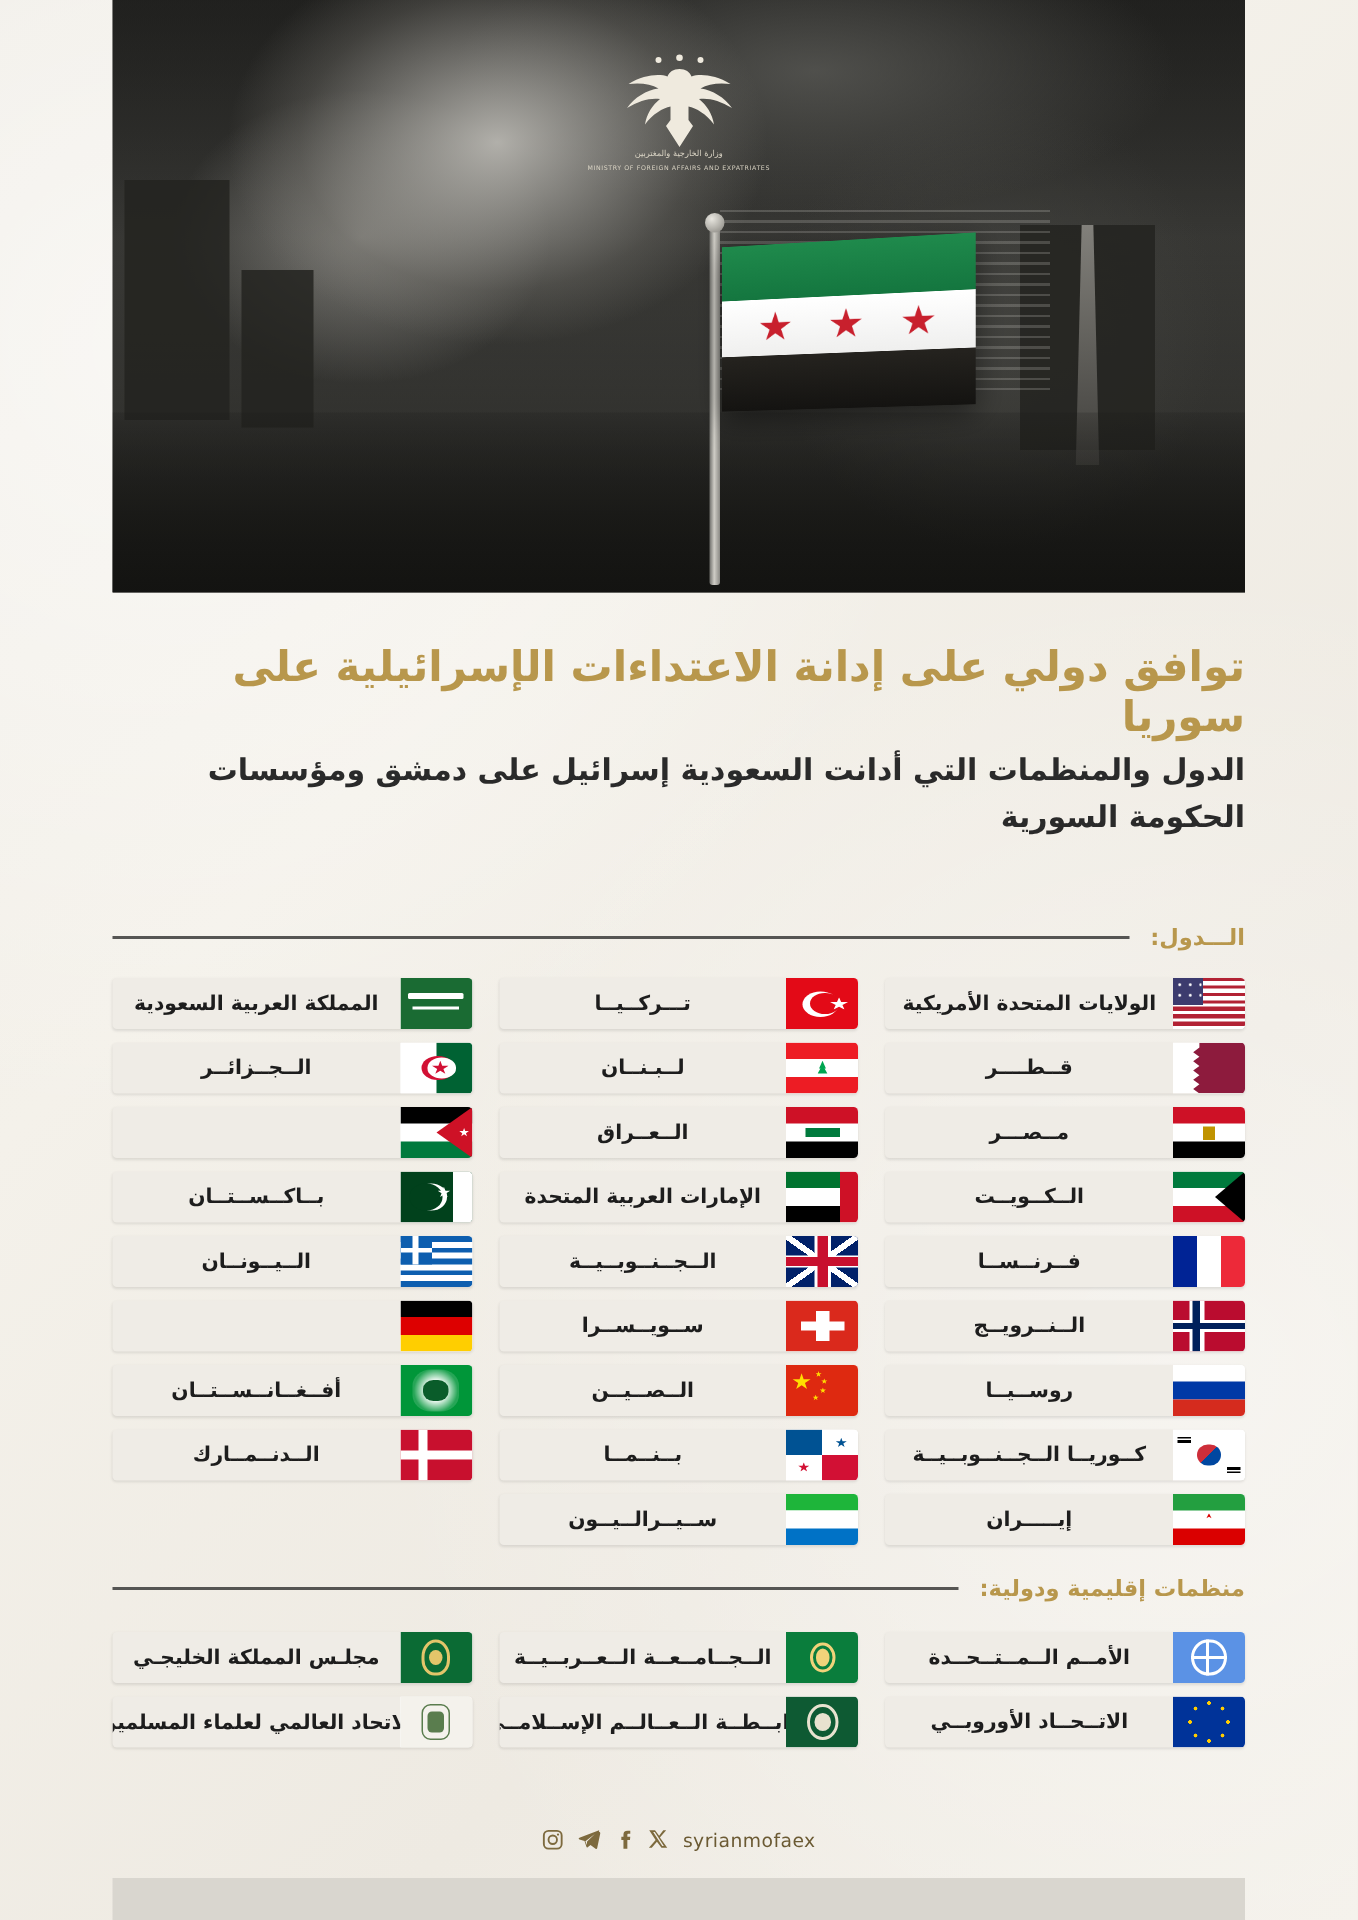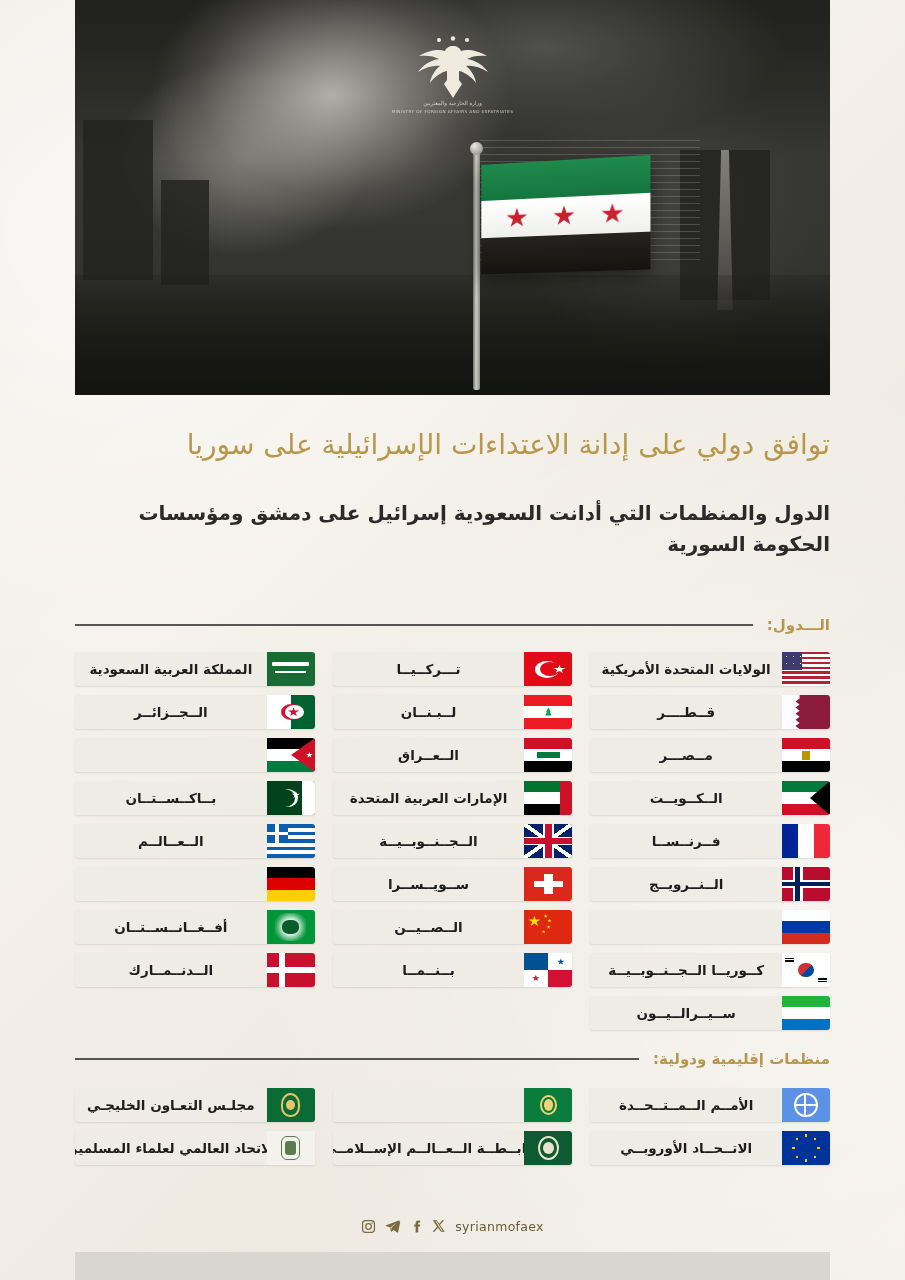--- a/index.html
+++ b/index.html
@@ -89,21 +89,21 @@
   .flag .stars { position: absolute; top: 33.33%; left: 0; width: 100%; height: 33.34%;
     display: flex; align-items: center; justify-content: space-evenly; }
   .star-red {
     width: 22px; height: 21px; background: #c8202d;
     clip-path: polygon(50% 0%, 61% 35%, 98% 35%, 68% 57%, 79% 91%, 50% 70%, 21% 91%, 32% 57%, 2% 35%, 39% 35%);
   }
 
   
   .title {
     position: absolute; top: 428px; right: 75px; width: 755px;
-    text-align: right; color: #b8974c; font-weight: normal; font-size: 28px;
+    text-align: right; color: #b8974c; font-weight: bold; font-size: 28px;
     letter-spacing: -0.2px; direction: rtl;
   }
   .subtitle {
     position: absolute; top: 498px; right: 75px; width: 755px;
     text-align: right; color: #2a2a2a; font-weight: bold; font-size: 20px;
     line-height: 1.55; direction: rtl;
   }
 
   
   .sec-head {
@@ -368,21 +368,21 @@
         <div style="position:absolute;left:0;width:100%;top:0%;height:11.1%;background:#0d5eaf"></div>
             <div style="position:absolute;left:0;width:100%;top:22.2%;height:11.1%;background:#0d5eaf"></div>
             <div style="position:absolute;left:0;width:100%;top:44.4%;height:11.1%;background:#0d5eaf"></div>
             <div style="position:absolute;left:0;width:100%;top:66.6%;height:11.1%;background:#0d5eaf"></div>
             <div style="position:absolute;left:0;width:100%;top:88.8%;height:11.1%;background:#0d5eaf"></div>
         <div style="position:absolute;left:0;top:0;width:44%;height:55.5%;background:#0d5eaf"></div>
         <div style="position:absolute;left:18%;top:0;width:8%;height:55.5%;background:#fff"></div>
         <div style="position:absolute;left:0;top:24%;width:44%;height:8%;background:#fff"></div>
           </div>
         </div>
-        <div class="name">الــعــالــم</div>
+        <div class="name">الــيــونــان</div>
       </div>
       <div class="row">
         <div class="flagbox">
           <div class="fl" style="background:#ba0c2f">
         <div style="position:absolute;left:22%;top:0;width:22%;height:100%;background:#fff"></div>
         <div style="position:absolute;left:0;top:38%;width:100%;height:24%;background:#fff"></div>
         <div style="position:absolute;left:27%;top:0;width:11%;height:100%;background:#00205b"></div>
         <div style="position:absolute;left:0;top:44%;width:100%;height:12%;background:#00205b"></div>
           </div>
         </div>
@@ -407,20 +407,21 @@
         </div>
       </div>
       <div class="row">
         <div class="flagbox">
           <div class="fl">
             <div class="h3" style="top:0;background:#fff"></div>
         <div class="h3" style="top:33.33%;background:#0039a6"></div>
         <div class="h3" style="top:66.66%;background:#d52b1e"></div>
           </div>
         </div>
+        <div class="name">روســيــا</div>
       </div>
       <div class="row">
         <div class="flagbox">
           <div class="fl" style="background:#de2910">
         <div style="position:absolute;left:8%;top:16%;width:26%;height:34%;background:#ffde00;
           clip-path:polygon(50% 0%,61% 35%,98% 35%,68% 57%,79% 91%,50% 70%,21% 91%,32% 57%,2% 35%,39% 35%)"></div>
         <div style="position:absolute;left:40%;top:12%;width:9%;height:12%;background:#ffde00;
           clip-path:polygon(50% 0%,61% 35%,98% 35%,68% 57%,79% 91%,50% 70%,21% 91%,32% 57%,2% 35%,39% 35%)"></div>
         <div style="position:absolute;left:48%;top:26%;width:9%;height:12%;background:#ffde00;
           clip-path:polygon(50% 0%,61% 35%,98% 35%,68% 57%,79% 91%,50% 70%,21% 91%,32% 57%,2% 35%,39% 35%)"></div>
@@ -474,20 +475,31 @@
         <div class="flagbox">
           <div class="fl" style="background:#c8102e">
         <div style="position:absolute;left:26%;top:0;width:13%;height:100%;background:#fff"></div>
         <div style="position:absolute;left:0;top:42%;width:100%;height:16%;background:#fff"></div>
           </div>
         </div>
         <div class="name">الــدنــمــارك</div>
       </div>
       <div class="row">
         <div class="flagbox">
+          <div class="fl" style="background:#fff">
+        <div class="h3" style="top:0;background:#239f40"></div>
+        <div class="h3" style="top:66.66%;background:#da0000"></div>
+        <div style="position:absolute;left:40%;top:38%;width:20%;height:24%;background:#da0000;
+          clip-path:polygon(50% 0,68% 40%,50% 28%,32% 40%)"></div>
+          </div>
+        </div>
+        <div class="name">إيـــــران</div>
+      </div>
+      <div class="row">
+        <div class="flagbox">
           <div class="fl">
             <div class="h3" style="top:0;background:#1eb53a"></div>
         <div class="h3" style="top:33.33%;background:#fff"></div>
         <div class="h3" style="top:66.66%;background:#0072c6"></div>
           </div>
         </div>
         <div class="name">ســيــرالــيــون</div>
       </div>
     </div>
 
@@ -506,29 +518,30 @@
         </div>
         <div class="name">الأمــم الــمــتــحــدة</div>
       </div>
       <div class="row">
         <div class="flagbox">
           <div class="fl" style="background:#0a7d3c">
         <div style="position:absolute;left:32%;top:20%;width:36%;height:60%;border-radius:50%;border:2px solid #f1d37a"></div>
         <div style="position:absolute;left:40%;top:32%;width:20%;height:36%;border-radius:50%;background:#f1d37a"></div>
           </div>
         </div>
+        <div class="name">الــجــامــعــة الــعــربــيــة</div>
       </div>
       <div class="row">
         <div class="flagbox">
           <div class="fl" style="background:#0b6b34">
         <div style="position:absolute;left:30%;top:16%;width:40%;height:68%;border-radius:50% 50% 45% 45%;border:2px solid #e3c56a"></div>
         <div style="position:absolute;left:40%;top:34%;width:20%;height:32%;border-radius:50%;background:#e3c56a"></div>
           </div>
         </div>
-        <div class="name">مجلـس التعـاون الخليجـي</div>
+        <div class="name">مجلـس المملكة الخليجـي</div>
       </div>
       <div class="row">
         <div class="flagbox">
           <div class="fl" style="background:#003399">
         <div style="position:absolute;left:50%;top:50%;width:30px;height:30px;margin:-15px 0 0 -15px;
           background:radial-gradient(circle at 50% 8%, #ffcc00 1.2px, transparent 1.4px),
                      radial-gradient(circle at 50% 92%, #ffcc00 1.2px, transparent 1.4px),
                      radial-gradient(circle at 8% 50%, #ffcc00 1.2px, transparent 1.4px),
                      radial-gradient(circle at 92% 50%, #ffcc00 1.2px, transparent 1.4px),
                      radial-gradient(circle at 20% 20%, #ffcc00 1.2px, transparent 1.4px),

